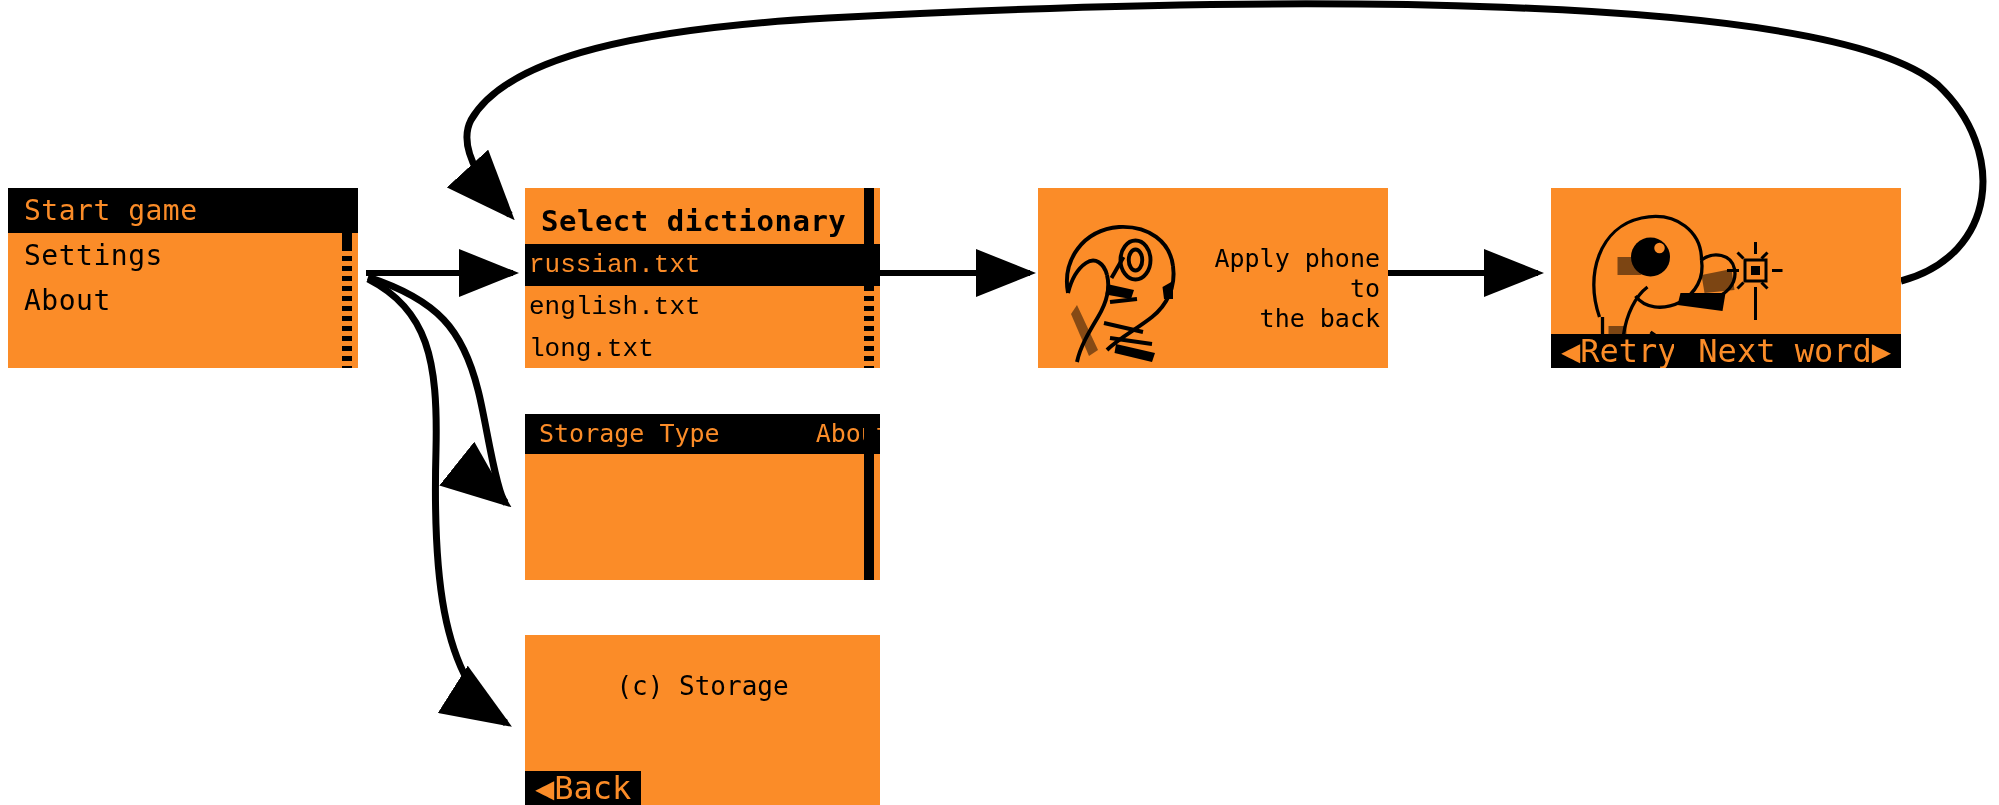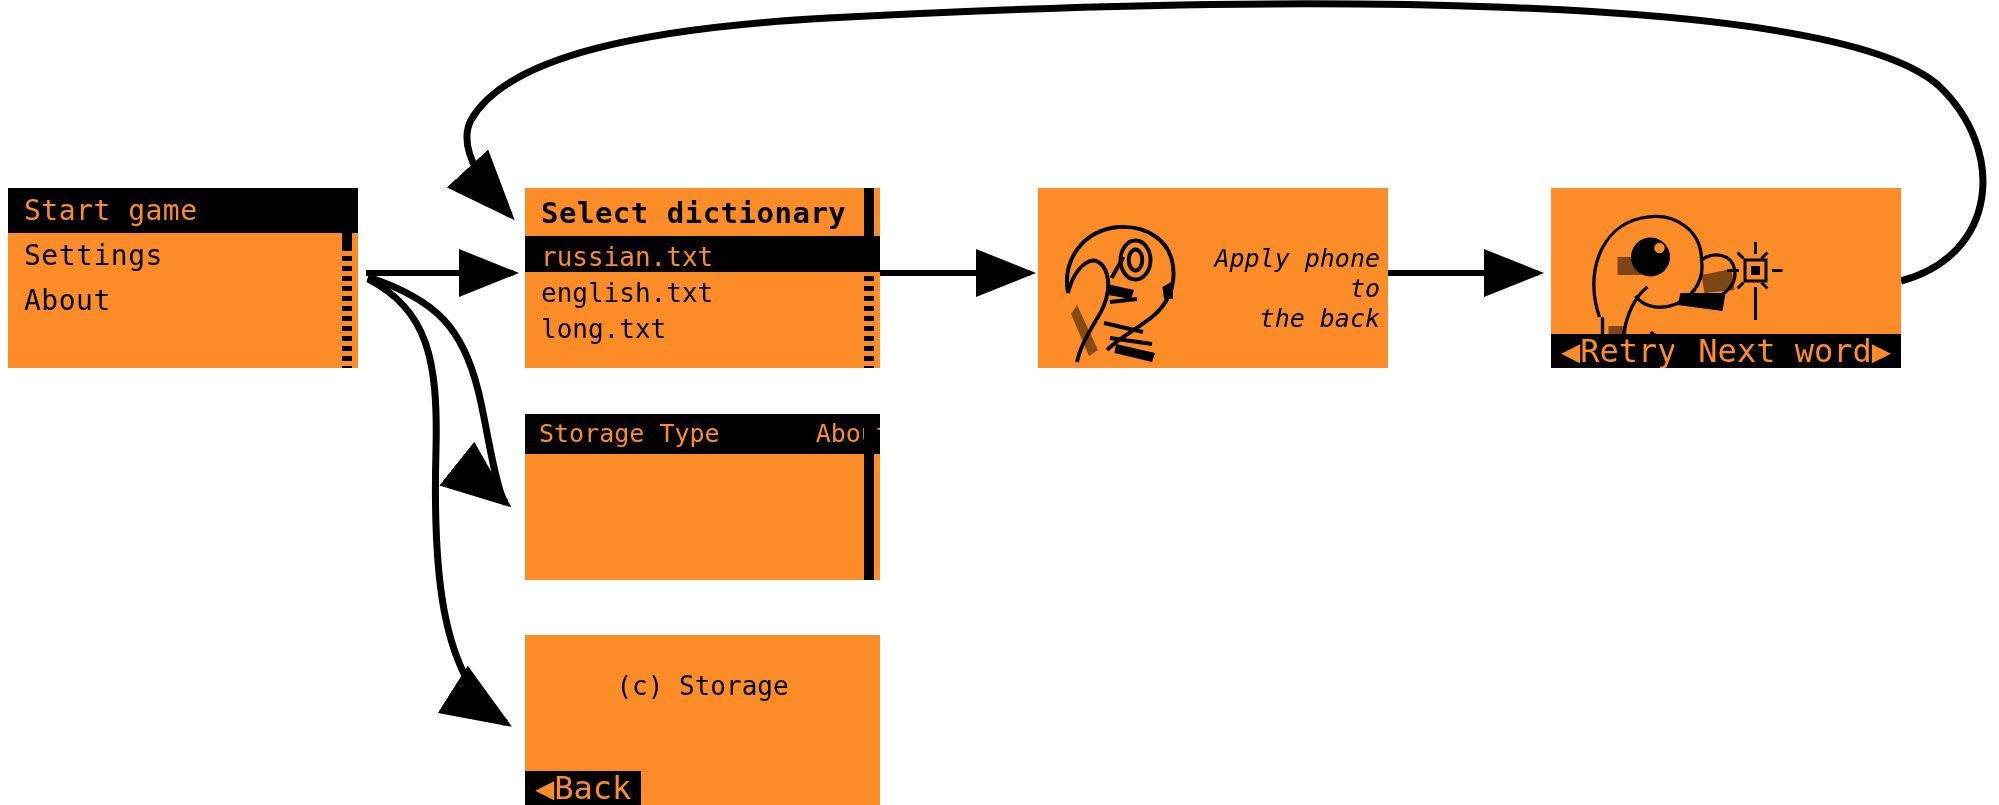--- a/index.html
+++ b/index.html
@@ -45,33 +45,34 @@
   .sbar .track{
     position:absolute;left:0;width:10px;
     background-image:repeating-linear-gradient(to bottom,#000 0px,#000 5px,transparent 5px,transparent 10px);
   }
 
   
   .scr-title{
     font-size:29px;
     font-weight:bold;
     color:#000;
-    padding:8px 0 6px 16px;
+    padding:16px 0 6px 16px;
     letter-spacing:0.5px;
     white-space:nowrap;
   }
 
   
   .list-item{
-    height:36px;
+    height:42px;
     line-height:42px;
     font-size:26px;
     color:#000;
-    padding-left:16px;
-    white-space:nowrap;
+    padding-left:4px;
+    white-space:nowrap;
+    font-family:Liberation Mono, monospace;
   }
   .list-item.sel{background:#000;color:#FB8C28;}
 
   
   .set-row{
     background:#000;color:#FB8C28;
     height:40px;line-height:40px;
     font-size:25px;
     display:flex;align-items:center;
     padding:0 10px 0 14px;
@@ -206,21 +207,21 @@
       </g>
       <g fill="#000">
         <path d="M42,60 L60,64 L58,70 L41,67 Z"></path>
         <path d="M79,62 L86,58 L86,70 L80,70 Z"></path>
         <path d="M48,100 L74,106 L72,112 L47,106 Z"></path>
       </g>
       <g fill="#000" opacity="0.85">
         <path d="M22,74 L36,104 L30,108 L18,80 Z" fill="#000" opacity="0.55"></path>
       </g>
     </svg>
-    <div class="caption" style="top:56px;width:200px;font-style:italic;">Apply phone to
+    <div class="caption" style="top:56px;width:200px;">Apply phone to
 the back</div>
   </div>
 
   <div class="screen" style="left:1543px;top:188px;width:350px;height:180px;">
     <svg class="art" style="left:4px;top:0px;width:230px;height:180px;" viewBox="0 0 150 120">
       <g fill="none" stroke="#000" stroke-width="2.2">
         <path d="M28,86 C18,58 28,26 56,20 C80,15 96,30 96,48"></path>
         <path d="M96,48 C104,42 116,44 118,54 C120,64 112,72 102,74"></path>
         <path d="M60,66 C52,72 46,84 44,98"></path>
         <path d="M30,86 L30,112"></path>

